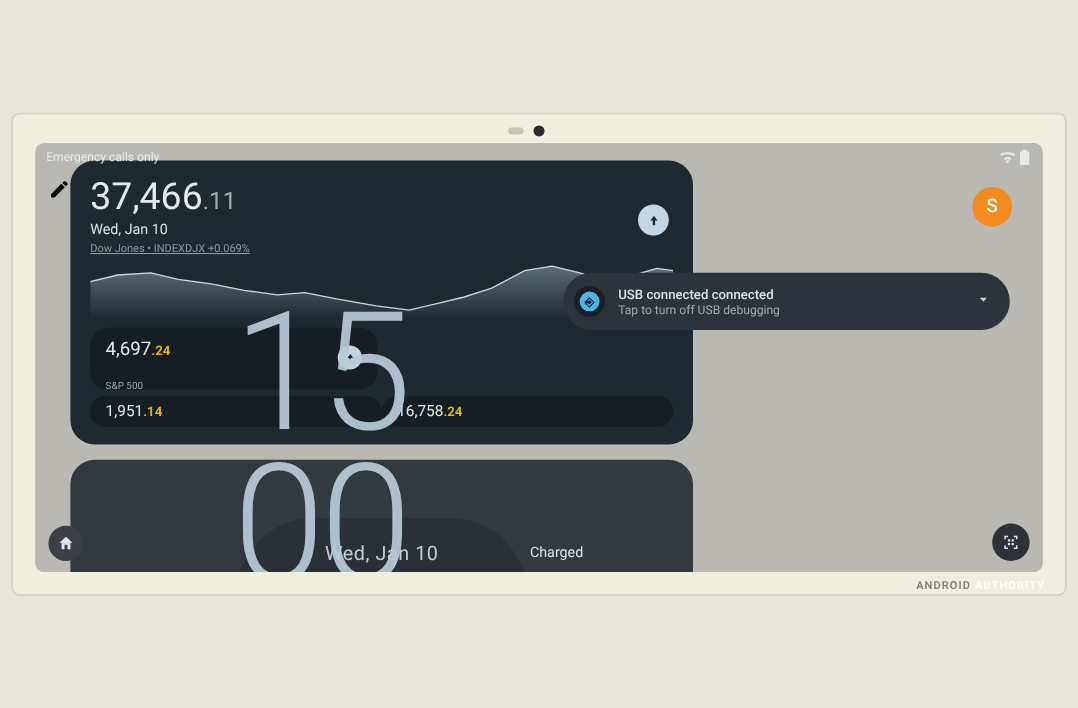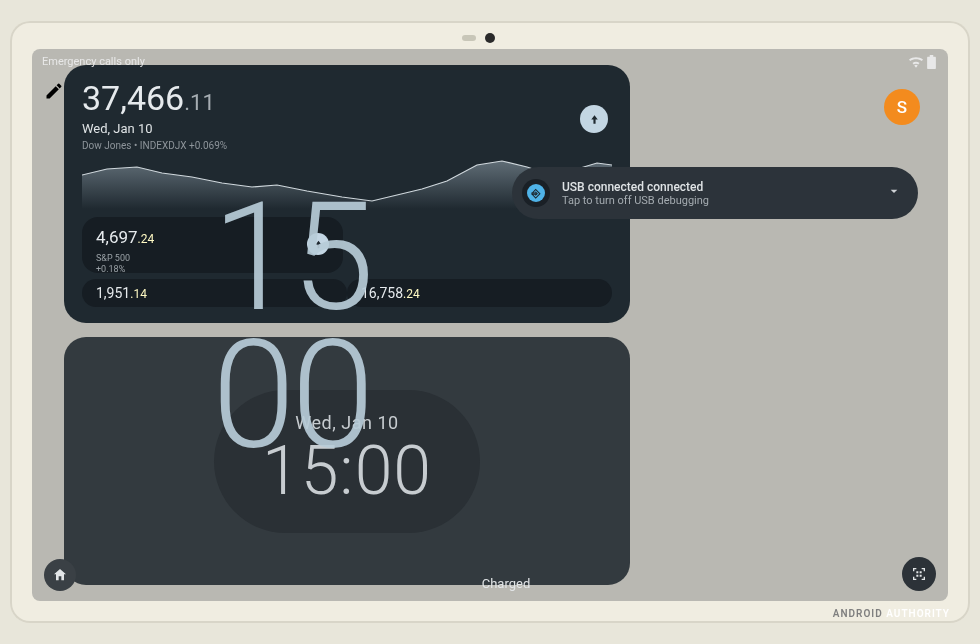--- a/index.html
+++ b/index.html
@@ -1,20 +1,20 @@
 <!DOCTYPE html>
 <html><head>
 <meta charset="utf-8">
 <style>
   * { box-sizing: border-box; margin: 0; padding: 0; }
   html, body { width: 980px; height: 644px; overflow: hidden; font-family: -apple-system, BlinkMacSystemFont, 'Segoe UI', Roboto, sans-serif; }
   body { background: #e8e6da; display: flex; align-items: center; justify-content: center; }
 
   .tablet-frame {
-    width: 960px; height: 602px; background: #f0ede1; border-radius: 20px;
+    width: 960px; height: 440px; background: #f0ede1; border-radius: 8px;
     position: relative; box-shadow: inset 0 0 0 2px #d8d5c8;
   }
   .camera-dot { position: absolute; top: 12px; left: 50%; transform: translateX(-50%); width: 10px; height: 10px; background: #2a2a2a; border-radius: 50%; }
   .camera-pill { position: absolute; top: 14px; left: calc(50% - 28px); width: 14px; height: 6px; background: #c8c6b8; border-radius: 3px; }
 
   .screen {
     position: absolute; top: 28px; left: 22px; right: 22px; bottom: 22px;
     background: #b9b8b2; border-radius: 8px; overflow: hidden;
   }
 
@@ -26,32 +26,32 @@
 
   
   .stocks-widget {
     position: absolute; top: 16px; left: 32px; width: 566px; height: 258px;
     background: #1f2930; border-radius: 22px; padding: 16px 18px 24px 18px;
     color: #d9dde0; z-index: 2;
   }
   .main-price { font-size: 34px; font-weight: 400; color: #e6eaed; line-height: 1; }
   .main-price .cents { font-size: 22px; color: #a6adb2; }
   .main-date { font-size: 13px; color: #dfe3e5; margin-top: 6px; }
-  .main-sub { font-size: 10px; color: #8d949a; margin-top: 4px; }
+  .main-sub { font-size: 10px; color: #8d949a; margin-top: 4px; text-decoration: underline; }
   .main-arrow { position: absolute; top: 40px; right: 22px; width: 28px; height: 28px; border-radius: 50%; background: #c3d6e3; display:flex; align-items:center; justify-content:center; }
   .main-arrow svg { width: 13px; height: 13px; }
 
   .chart-area { position: relative; height: 52px; margin-top: 6px; }
   .chart-area svg { position: absolute; inset: 0; width: 100%; height: 100%; }
 
   .tiles { display: grid; grid-template-columns: 1fr 1fr; gap: 8px; margin-top: 8px; }
   .tile { background: #161d23; border-radius: 16px; padding: 10px 14px; position: relative; height: 56px; overflow:hidden;}
   .tile .val { font-size: 17px; font-weight: 400; color: #e6eaed; }
-  .tile .val .cents { font-size: 12px; color: #fef9c3; }
-  .tile .name { font-size: 9px; color: #9aa1a6; margin-top: 6px; }
+  .tile .val .cents { font-size: 12px; color: #eab308; font-weight: bold; }
+  .tile .name { font-size: 9px; color: #9aa1a6; margin-top: 19px; }
   .tile .chg { font-size: 9px; color: #9aa1a6; margin-top: 1px; }
   .tile .arrow { position: absolute; top: 16px; right: 14px; width: 22px; height: 22px; border-radius: 50%; background:#c3d6e3; display:flex; align-items:center; justify-content:center;}
   .tile .arrow svg { width: 11px; height: 11px; }
   .tiles-row2 { display: grid; grid-template-columns: 1fr 1fr; gap: 0; margin-top: 6px; }
   .tiles-row2 .tile { height: 28px; padding: 6px 14px; }
   .tiles-row2 .val { font-size: 14px; }
 
   
   .clock-widget {
     position: absolute; top: 288px; left: 32px; width: 566px; height: 248px;

